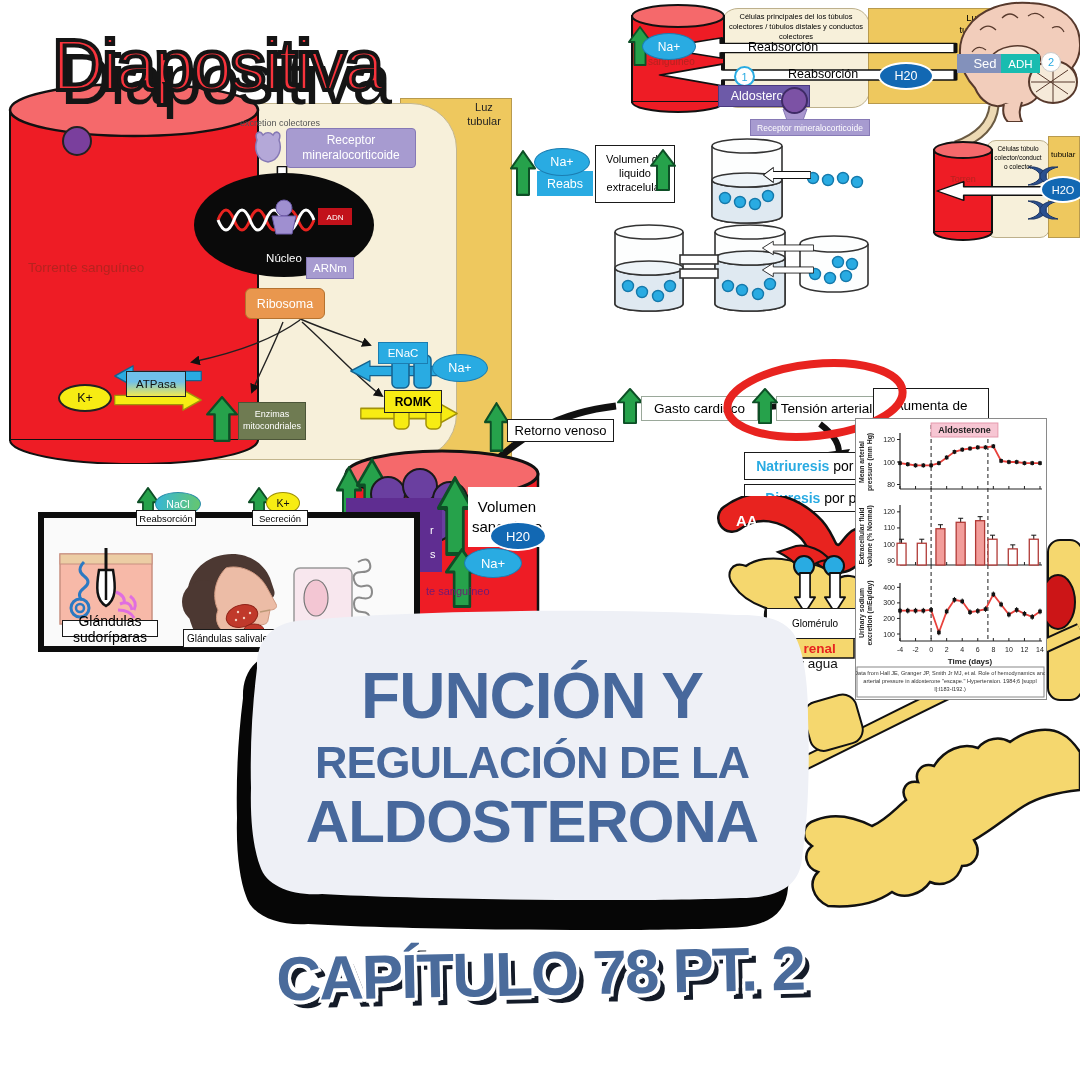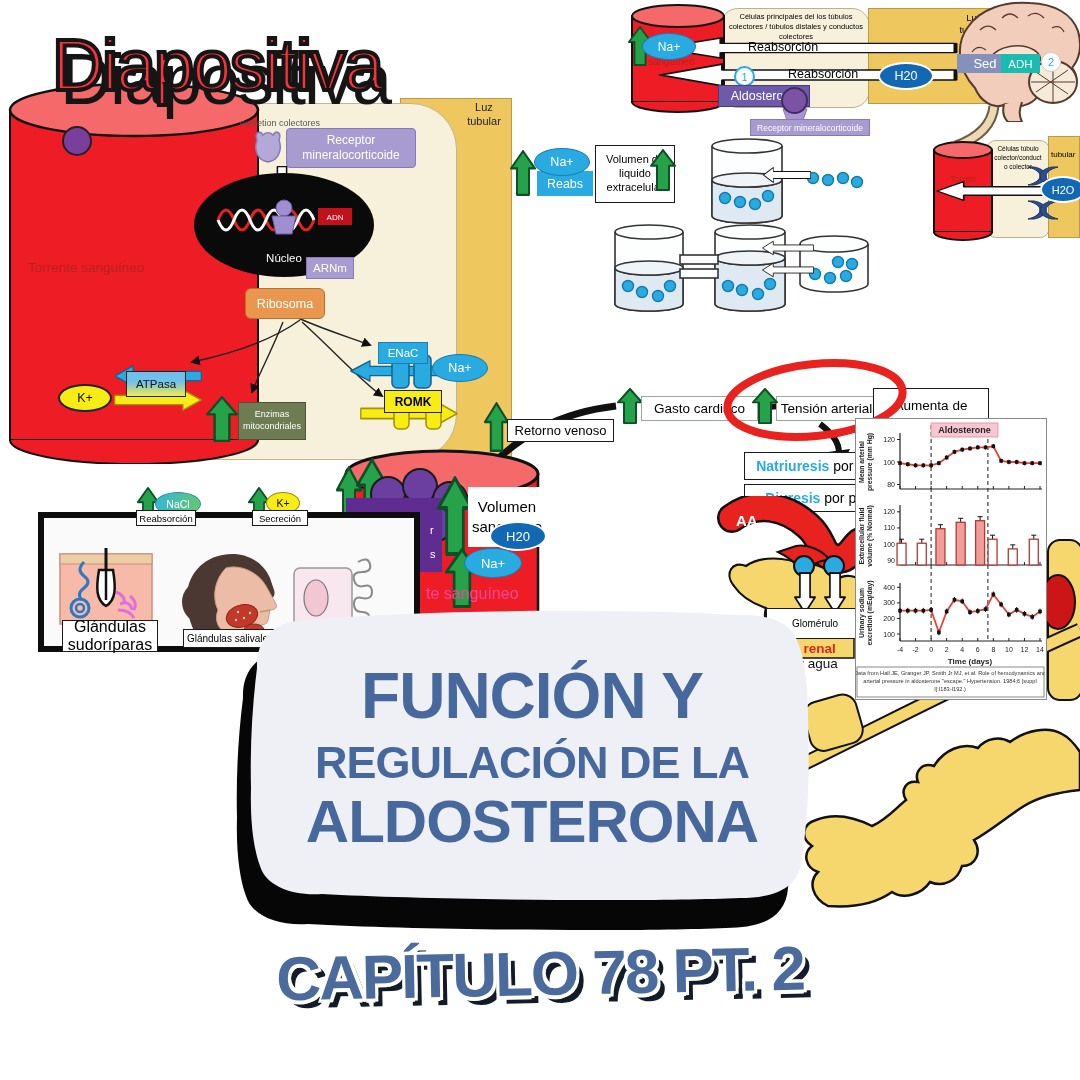--- a/index.html
+++ b/index.html
@@ -312,21 +312,21 @@
   <svg class="abs" style="left:437px;top:476px;z-index:4" width="36" height="80" viewBox="0 0 26 40" preserveAspectRatio="none">
       <use href="#p-ga"></use>
     </svg>
   <div class="abs pre ctr" style="left:468px;top:487px;width:78px;height:60px;background:#fff;font-size:15px;line-height:1.35;z-index:4">Volumen
 sanguíneo</div>
   <div class="abs ell" style="left:489px;top:521px;width:58px;height:30px;background:#1268b3;border:2.5px solid #fff;color:#fff;font-size:13px;z-index:5">H20</div>
   <svg class="abs" style="left:445px;top:548px;z-index:4" width="34" height="60" viewBox="0 0 26 40" preserveAspectRatio="none">
       <use href="#p-ga"></use>
     </svg>
   <div class="abs ell" style="left:464px;top:548px;width:58px;height:30px;background:#29abe2;border:1.5px solid #1b7db1;color:#fff;font-size:13px;z-index:5">Na+</div>
-  <div class="abs" style="left:426px;top:585px;font-size:16px;color:#ec4899;z-index:4">te sanguíneo</div>
+  <div class="abs" style="left:426px;top:585px;font-size:11px;color:#701a75;z-index:4">te sanguíneo</div>
 
   <svg class="abs" style="left:716px;top:496px;z-index:4" width="160" height="150" viewBox="0 0 160 150">
     <path d="M 16,22 C 40,4 70,10 92,30 C 108,44 104,58 118,62 C 132,66 136,52 144,46" fill="none" stroke="#111" stroke-width="30" stroke-linecap="round"></path>
     <path d="M 16,22 C 40,4 70,10 92,30 C 108,44 104,58 118,62 C 132,66 136,52 144,46" fill="none" stroke="#e8231f" stroke-width="25" stroke-linecap="round"></path>
     <path d="M 30,70 C 16,64 8,78 18,90 C 26,102 38,108 50,112 C 46,126 54,138 68,140 L 112,140 C 128,140 138,130 136,116 C 150,112 158,98 148,88 C 140,78 128,78 120,84 C 112,72 100,66 88,70 C 70,60 44,60 30,70 Z" fill="#f5d76e" stroke="#111" stroke-width="2.2"></path>
     <path d="M 62,56 C 74,62 84,70 88,80 C 92,70 102,64 114,64 C 106,54 92,48 80,50 Z" fill="#e8231f" stroke="#111" stroke-width="2"></path>
     <circle cx="88" cy="70" r="10" fill="#29abe2" stroke="#111" stroke-width="2"></circle>
     <circle cx="118" cy="70" r="10" fill="#29abe2" stroke="#111" stroke-width="2"></circle>
     <text x="20" y="30" font-size="15" font-weight="bold" fill="#fff">AA</text>
   </svg>
@@ -355,21 +355,21 @@
     <rect x="2" y="6" width="92" height="70" fill="#f7b9a8" stroke="#c89080" stroke-width="1.5"></rect>
     <rect x="2" y="6" width="92" height="10" fill="#eccda4" stroke="#c89080" stroke-width="1"></rect>
     <line x1="48" y1="0" x2="48" y2="40" stroke="#111" stroke-width="3"></line>
     <path d="M41,22 C38,40 38,52 48,58 C58,52 58,40 55,22 Z" fill="#fff" stroke="#111" stroke-width="2.5"></path>
     <line x1="48" y1="22" x2="48" y2="52" stroke="#111" stroke-width="2.5"></line>
     <path d="M26,14 q-8,8 0,14 q8,6 0,12 q-8,6 -2,12" fill="none" stroke="#2b79c2" stroke-width="3"></path>
     <circle cx="22" cy="60" r="9" fill="none" stroke="#2b79c2" stroke-width="3"></circle>
     <circle cx="22" cy="60" r="4" fill="none" stroke="#2b79c2" stroke-width="2.5"></circle>
     <path d="M58,44 q10,4 8,12 M62,56 q10,-4 12,6 M60,62 q12,0 16,8 M72,48 q8,6 4,14" fill="none" stroke="#e06ee0" stroke-width="3"></path>
   </svg>
-  <div class="abs ctr wbox" style="left:62px;top:620px;width:96px;height:32px;font-size:16px;border-width:1px;z-index:6">Glándulas sudoríparas</div>
+  <div class="abs ctr wbox" style="left:62px;top:620px;width:96px;height:17px;font-size:14px;border-width:1px;z-index:6">Glándulas sudoríparas</div>
   <svg class="abs" style="left:170px;top:546px;z-index:6" width="126" height="102" viewBox="0 0 126 102">
     <path d="M30,96 C20,80 14,60 18,42 C22,22 40,8 62,8 C80,8 94,18 100,32 L104,44 C106,50 102,54 98,54 L96,66 C96,72 90,74 86,72 L84,92 C76,98 60,100 50,96 Z" fill="#4c3832"></path>
     <circle cx="34" cy="56" r="22" fill="#4c3832"></circle>
     <path d="M56,22 C70,18 88,26 96,40 L106,58 C108,62 104,64 100,64 L98,74 C98,78 92,80 88,78 C88,86 80,92 70,90 L58,88 C48,84 44,74 48,64 C42,52 44,34 56,22 Z" fill="#ecbca6" stroke="#d09a82" stroke-width="1"></path>
     <path d="M100,64 L90,66" stroke="#b97" stroke-width="1.5"></path>
     <ellipse cx="72" cy="70" rx="16" ry="11" fill="#c0392b" stroke="#8e2318" stroke-width="1" transform="rotate(-15 72 70)"></ellipse>
     <ellipse cx="84" cy="84" rx="10" ry="6" fill="#c0392b" stroke="#8e2318" stroke-width="1"></ellipse>
     <circle cx="68" cy="66" r="1.2" fill="#f2d0c0"></circle>
       <circle cx="74" cy="72" r="1.2" fill="#f2d0c0"></circle>
       <circle cx="80" cy="67" r="1.2" fill="#f2d0c0"></circle>

